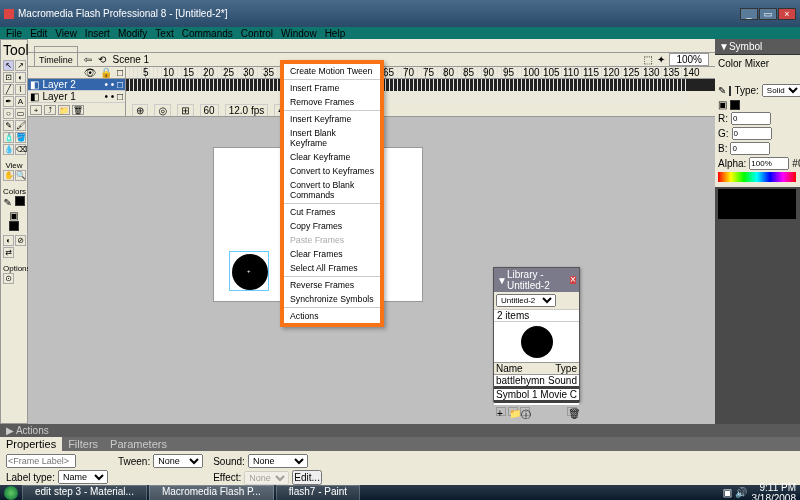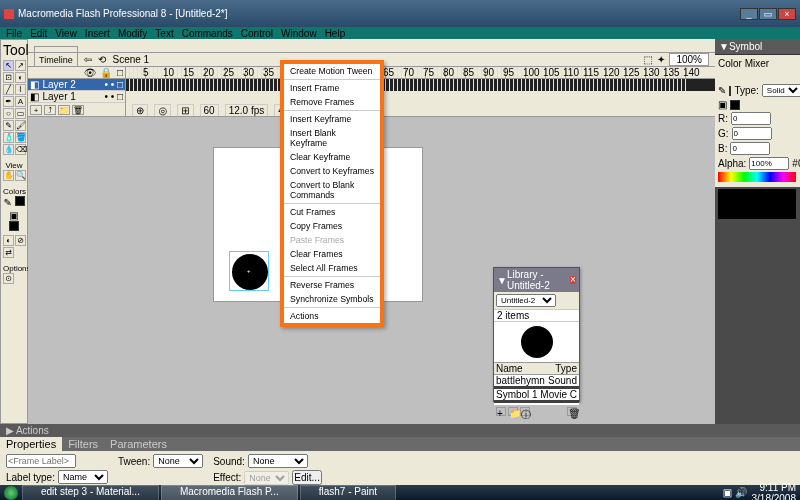--- a/index.html
+++ b/index.html
@@ -77,21 +77,21 @@
 .bot-hdr { background:#5a5a5a; color:#ccc; padding:1px 6px; font-size:9px; }
 .prop-tabs { display:flex; background:#6a6a6a; }
 .prop-tabs span { padding:1px 6px; font-size:11px; color:#ccc; }
 .prop-tabs span.act { background:#ece9d8; color:#000; }
 .prop-body { flex:1; background:#ece9d8; padding:3px 6px; display:flex; gap:10px; font-size:9px; height:48px; }
 .prop-body .col { display:flex; flex-direction:column; gap:2px; }
 .prop-body label { display:flex; gap:3px; align-items:center; }
 .prop-body select, .prop-body input { font-size:9px; }
 .taskbar { position:absolute; bottom:0; left:0; right:0; height:15px; background:linear-gradient(#2a3a4a,#0a1a2a); display:flex; align-items:center; color:#fff; font-size:8px; }
 .start-orb { width:14px; height:14px; border-radius:50%; background:radial-gradient(#6c6,#063); margin:0 4px; }
-.task-btn { background:rgba(255,255,255,0.12); border:1px solid rgba(255,255,255,0.2); padding:0 18px; margin-right:2px; height:16px; line-height:11px; }
+.task-btn { background:rgba(255,255,255,0.12); border:1px solid rgba(255,255,255,0.2); padding:0 12px; margin-right:2px; height:16px; line-height:11px; }
 .task-btn.act { background:rgba(255,255,255,0.25); }
 .tray { margin-left:auto; padding:0 4px; display:flex; gap:4px; align-items:center; }
 </style>
 </head>
 <body>
 
 <div class="titlebar">
   <div class="icon"></div>
   <span>Macromedia Flash Professional 8 - [Untitled-2*]</span>
   <div class="win-btns">

